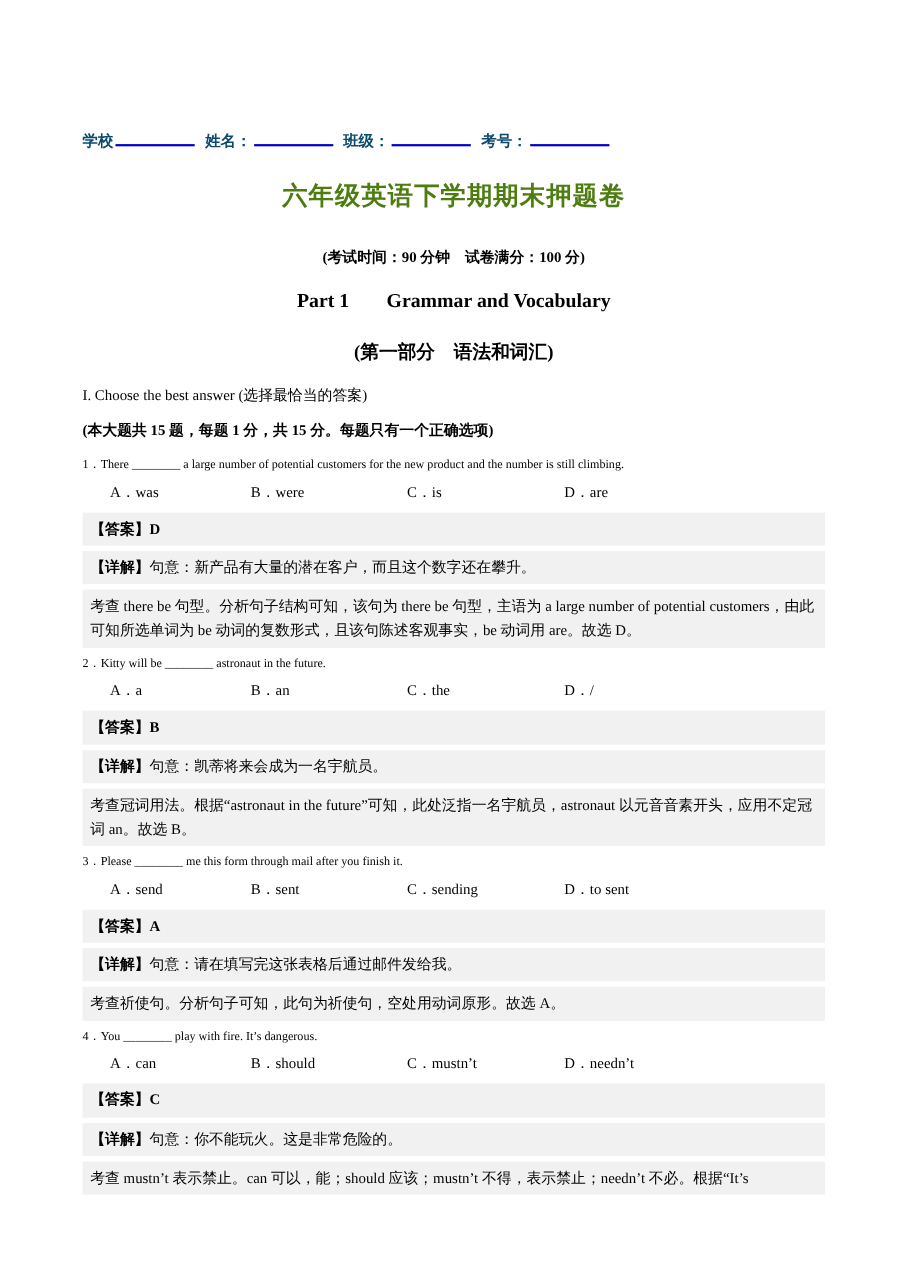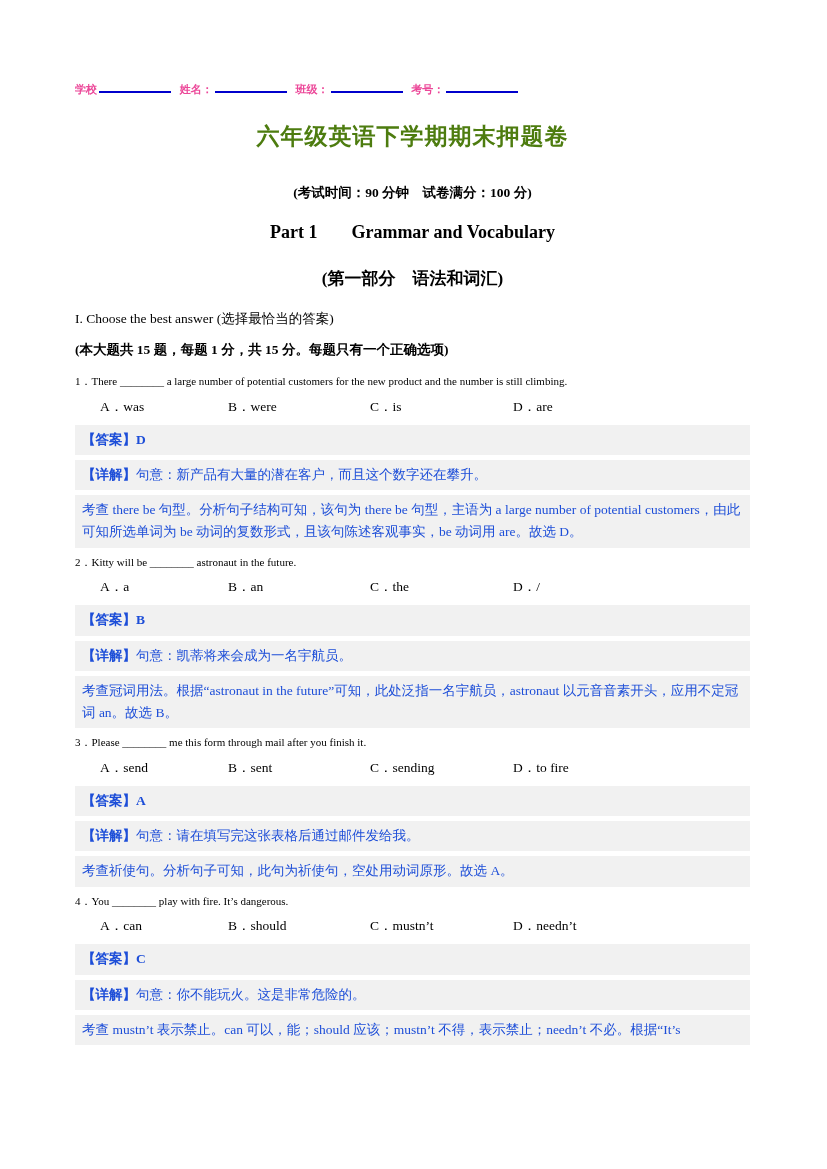--- a/index.html
+++ b/index.html
@@ -6,22 +6,22 @@
   html, body { background: #ffffff; }
   body {
     width: 827px; height: 1169px;
     font-family: "Liberation Serif", "DejaVu Serif", serif;
     color: #000; overflow: hidden;
   }
   .page { padding: 80px 77px 0 75px; }
 
   
   .header-line {
-    color: #ec4899; font-weight: bold; font-size: 11px;
-    margin-bottom: 24px; white-space: nowrap;
+    color: #0c4a6e; font-weight: bold; font-size: 14px;
+    margin-bottom: 24px; white-space: nowrap; margin-top: 40px;
   }
   .blank {
     display: inline-block; width: 72px; height: 13px;
     border-bottom: 2px solid #0000cc; margin-right: 6px;
   }
   .hdr-label { margin-right: 2px; }
 
   .doc-title {
     text-align: center; color: #4d7c0f; font-weight: bold;
     font-size: 23px; margin-bottom: 32px; letter-spacing: 1px;
@@ -42,21 +42,21 @@
   .sec-heading { font-weight: normal; font-size: 13.5px; margin-bottom: 13px; }
   .sec-note   { font-weight: bold; font-size: 13.5px; margin-bottom: 14px; }
 
   .question { margin-bottom: 6px; }
   .stem { font-size: 11px; line-height: 1.6; margin-bottom: 7px; }
   .options {
     display: grid; grid-template-columns: 128px 142px 143px 1fr;
     padding-left: 25px; font-size: 13.5px; margin-bottom: 9px;
   }
   .hl {
-    background: #f1f1f1; color: #1d4ed8;
+    background: #f1f1f1; color: #000000;
     font-size: 13.5px; line-height: 1.65;
     padding: 4px 7px; margin-bottom: 5px;
   }
   .hl b { font-weight: bold; }
 </style>
 </head>
 <body>
 
 <div class="page">
 
@@ -105,21 +105,21 @@
     <div class="hl"><b>【详解】</b><span>句意：凯蒂将来会成为一名宇航员。</span></div>
     <div class="hl">考查冠词用法。根据“astronaut in the future”可知，此处泛指一名宇航员，astronaut 以元音音素开头，应用不定冠词 an。故选 B。</div>
   </div>
 
   <div class="question">
     <p class="stem">3．Please ________ me this form through mail after you finish it.</p>
     <div class="options">
       <span>A．send</span>
       <span>B．sent</span>
       <span>C．sending</span>
-      <span>D．to fire</span>
+      <span>D．to sent</span>
     </div>
     <div class="hl"><b>【答案】</b><b>A</b></div>
     <div class="hl"><b>【详解】</b><span>句意：请在填写完这张表格后通过邮件发给我。</span></div>
     <div class="hl">考查祈使句。分析句子可知，此句为祈使句，空处用动词原形。故选 A。</div>
   </div>
 
   <div class="question">
     <p class="stem">4．You ________ play with fire. It’s dangerous.</p>
     <div class="options">
       <span>A．can</span>

